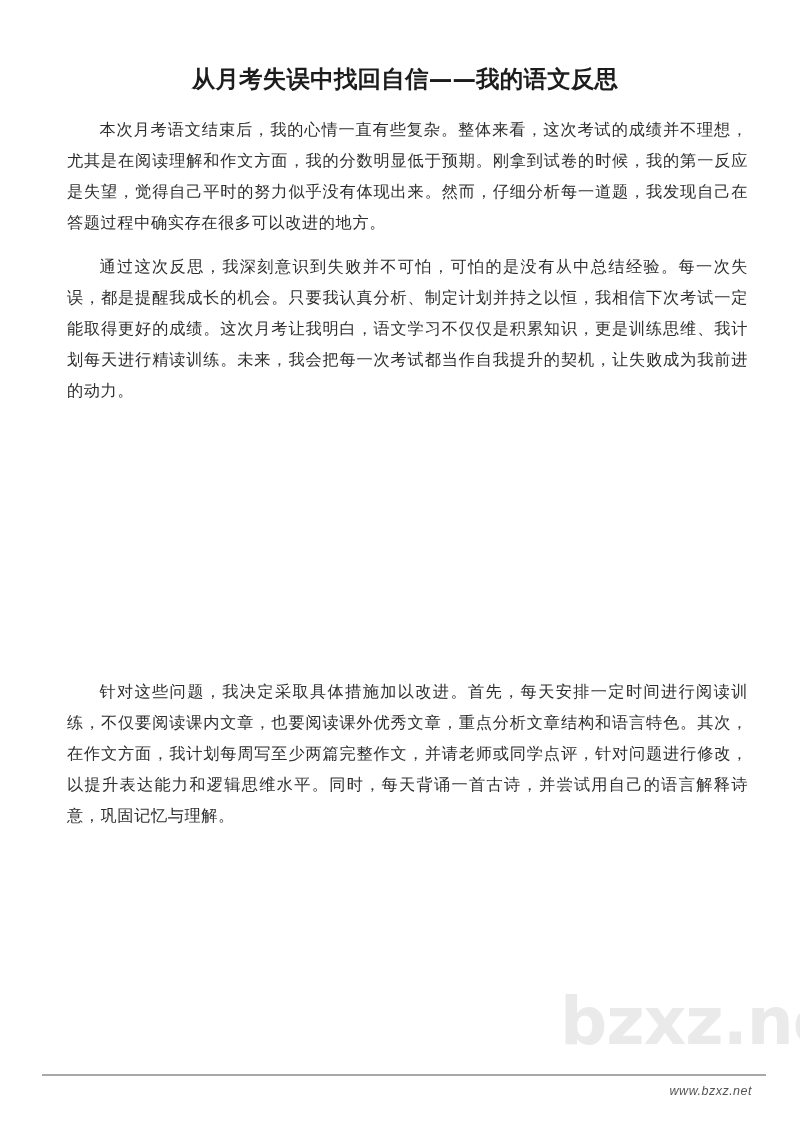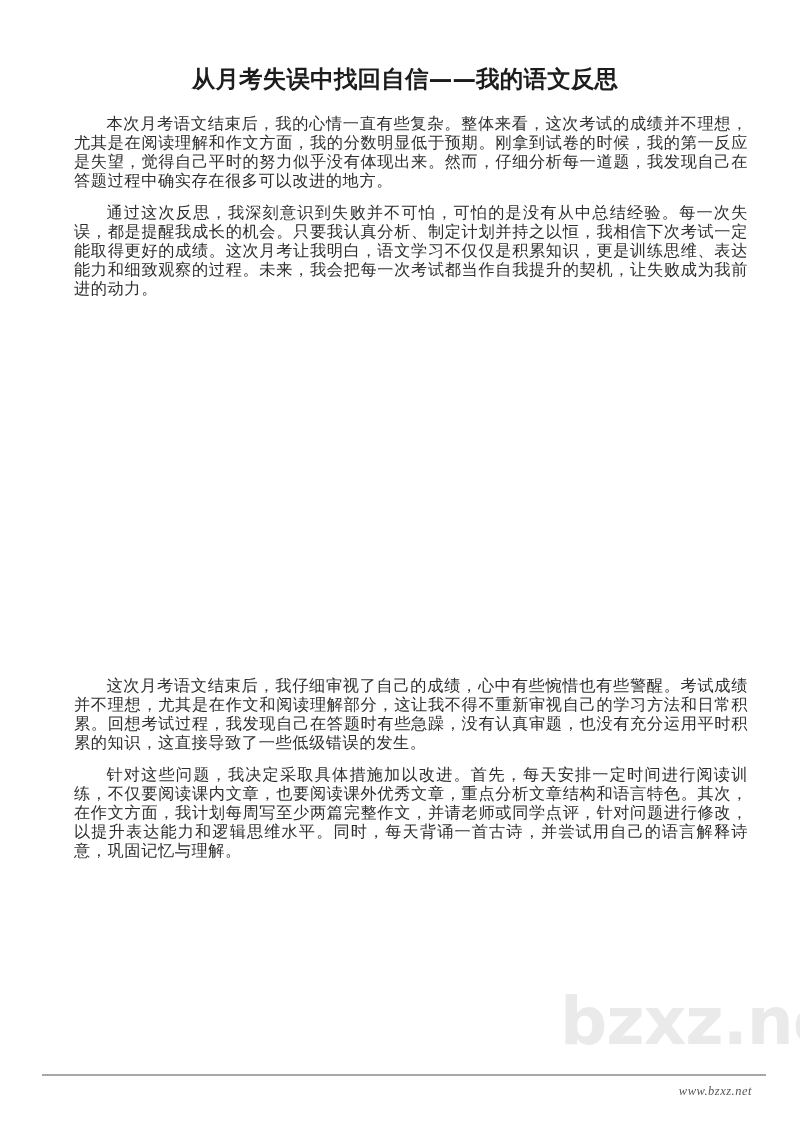--- a/index.html
+++ b/index.html
@@ -34,40 +34,40 @@
       font-weight: bold;
       font-size: 23.5px;
       line-height: 34px;
       text-align: center;
       color: #1c1c1c;
       margin: 0 0 18px 0;
       letter-spacing: 0.2px;
     }
     .para {
       font-size: 16.2px;
-      line-height: 19px;
+      line-height: 31px;
       text-align: justify;
-      margin: 0 0 13px 12px;
+      margin: 0 0 13px 5px;
       color: #2e2e2e;
       letter-spacing: 0.6px;
     }
     .para.indent { text-indent: 2em; }
     .footer-rule {
       position: absolute;
       left: 38px;
       width: 724px;
       top: 1074px;
       height: 2px;
       background: #a8a8a8;
     }
     .footer-url {
       position: absolute;
       right: 52px;
       top: 1084px;
-      font-family: Liberation Serif, serif;
+      font-family: Liberation Sans, sans-serif;
       font-style: italic;
       font-size: 12.5px;
       color: #555555;
       letter-spacing: 0.5px;
     }
     .watermark {
       position: absolute;
       left: 556px;
       top: 982px;
       font-family: "DejaVu Sans", "Liberation Sans", sans-serif;
@@ -81,25 +81,24 @@
     }
   </style>
 </head>
 <body>
 
 <div class="page">
 
   <div class="article article-1">
     <h1 class="article-title">从月考失误中找回自信——我的语文反思</h1>
     <p class="para indent">本次月考语文结束后，我的心情一直有些复杂。整体来看，这次考试的成绩并不理想，尤其是在阅读理解和作文方面，我的分数明显低于预期。刚拿到试卷的时候，我的第一反应是失望，觉得自己平时的努力似乎没有体现出来。然而，仔细分析每一道题，我发现自己在答题过程中确实存在很多可以改进的地方。</p>
-    <p class="para indent">通过这次反思，我深刻意识到失败并不可怕，可怕的是没有从中总结经验。每一次失误，都是提醒我成长的机会。只要我认真分析、制定计划并持之以恒，我相信下次考试一定能取得更好的成绩。这次月考让我明白，语文学习不仅仅是积累知识，更是训练思维、表达能力和细致观察的过程。未来，我会把每一次考试都当作自我提升的契机，让失败成为我前进的动力。</p>
+    <p class="para indent">通过这次反思，我深刻意识到失败并不可怕，可怕的是没有从中总结经验。每一次失误，都是提醒我成长的机会。只要我认真分析、制定计划并持之以恒，我相信下次考试一定能取得更好的成绩。这次月考让我明白，语文学习不仅仅是积累知识，更是训练思维、我计划每天进行精读训练。未来，我会把每一次考试都当作自我提升的契机，让失败成为我前进的动力。</p>
   </div>
 
   <div class="article article-2">
-    <p class="para indent">这次月考语文结束后，我仔细审视了自己的成绩，心中有些惋惜也有些警醒。考试成绩并不理想，尤其是在作文和阅读理解部分，这让我不得不重新审视自己的学习方法和日常积累。回想考试过程，我发现自己在答题时有些急躁，没有认真审题，也没有充分运用平时积累的知识，这直接导致了一些低级错误的发生。</p>
     <p class="para indent">针对这些问题，我决定采取具体措施加以改进。首先，每天安排一定时间进行阅读训练，不仅要阅读课内文章，也要阅读课外优秀文章，重点分析文章结构和语言特色。其次，在作文方面，我计划每周写至少两篇完整作文，并请老师或同学点评，针对问题进行修改，以提升表达能力和逻辑思维水平。同时，每天背诵一首古诗，并尝试用自己的语言解释诗意，巩固记忆与理解。</p>
   </div>
 
   <div class="watermark">bzxz.net</div>
 
   <div class="footer-rule"></div>
   <div class="footer-url">www.bzxz.net</div>
 
 </div>
 

